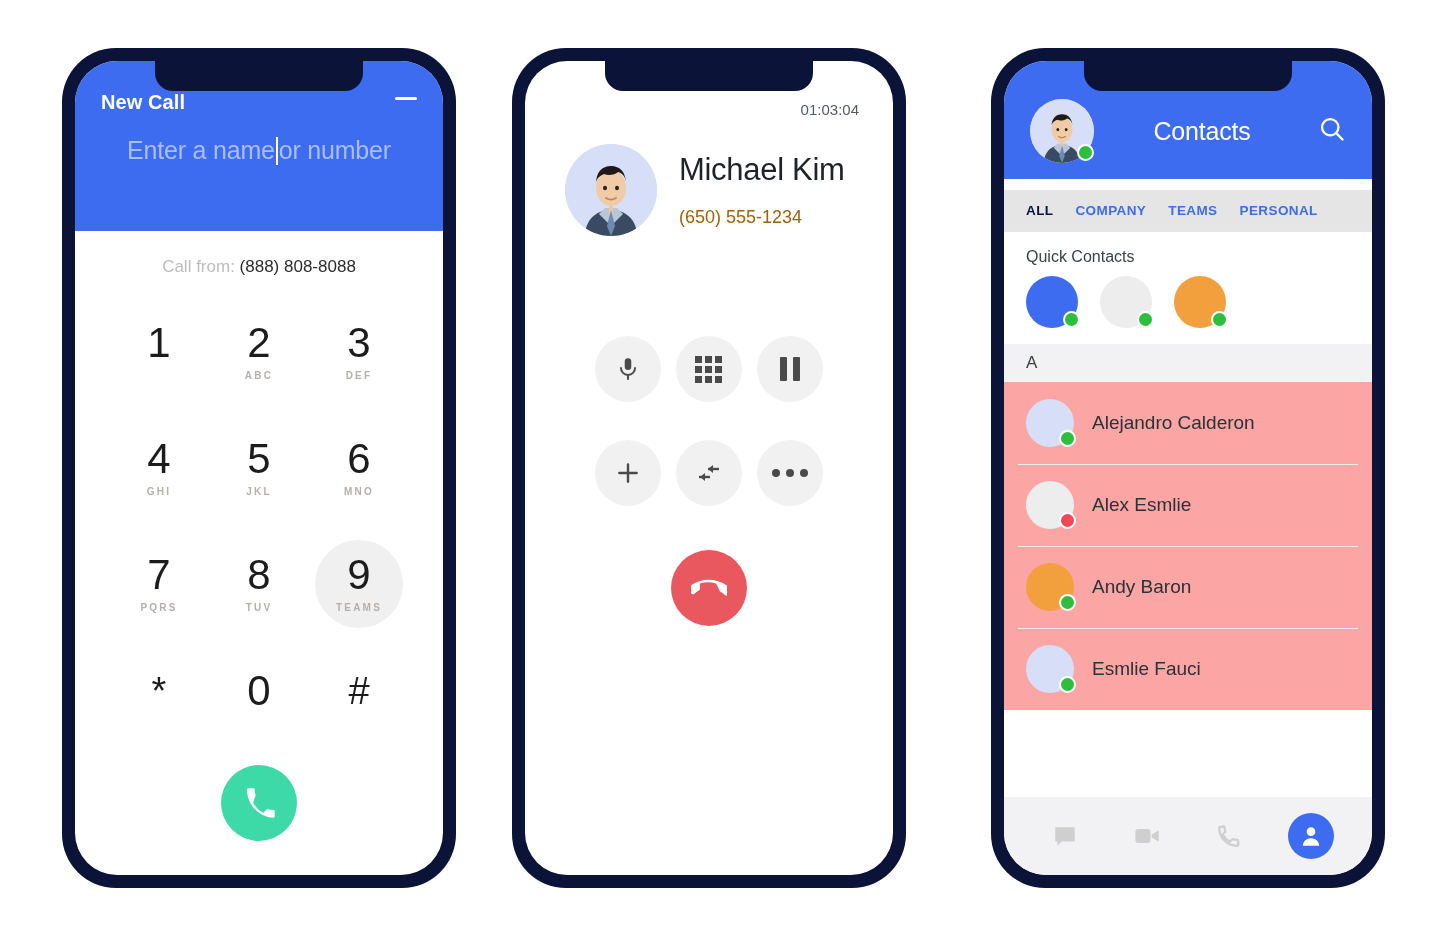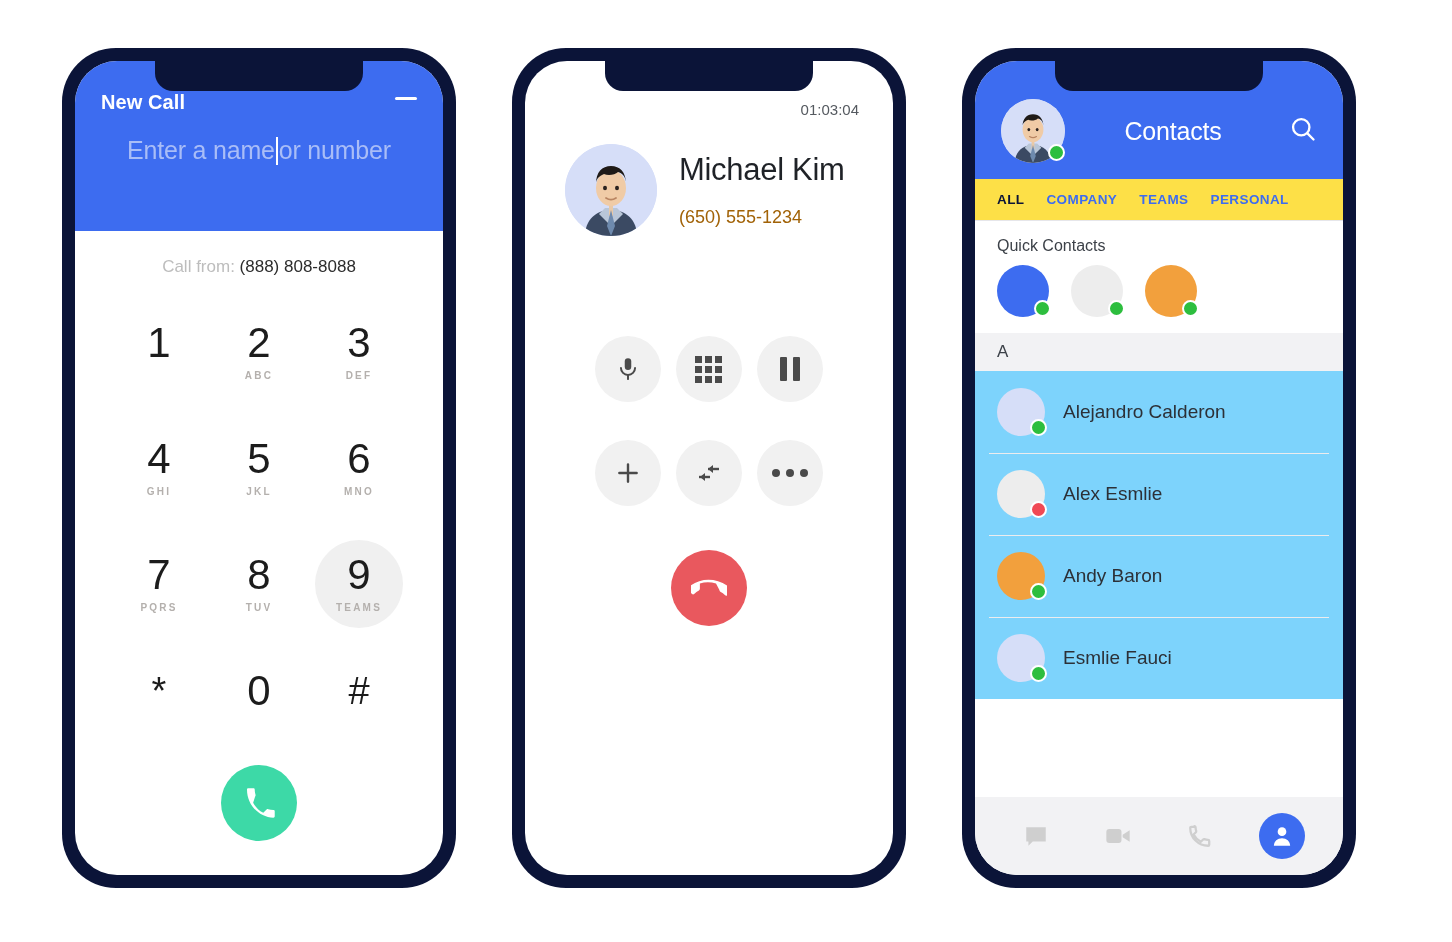--- a/index.html
+++ b/index.html
@@ -31,21 +31,21 @@
     transform: translateX(-50%);
     width: 208px; height: 30px;
     background: #0B1438;
     border-bottom-left-radius: 18px;
     border-bottom-right-radius: 18px;
     z-index: 40;
   }
 
   #phone-dialer { left: 62px; top: 48px; width: 394px; height: 840px; }
   #phone-active { left: 512px; top: 48px; width: 394px; height: 840px; }
-  #phone-contacts { left: 962px; top: 48px; width: 394px; height: 840px; }
+  #phone-contacts { left: 991px; top: 48px; width: 394px; height: 840px; }
 
   
   .dial-header {
     background: #3D6CF0;
     height: 170px;
     padding: 30px 26px 0 26px;
     position: relative;
   }
   .dial-title {
     color: #ffffff;
@@ -247,22 +247,23 @@
     font-size: 25px;
     font-weight: 500;
     letter-spacing: -.2px;
     margin-left: -8px;
   }
   .search-btn { cursor: pointer; flex: none; }
   .tabs {
     display: flex;
     gap: 22px;
     padding: 13px 22px;
-    background: #fde047;
+    background: #e5e5e5;
     border-bottom: 1px solid #E6E6EA;
+    margin-top: 11px;
   }
   .tab {
     font-size: 13.5px;
     font-weight: 700;
     letter-spacing: .4px;
     color: #3D6CF0;
     cursor: pointer;
   }
   .tab.active { color: #0B1438; }
   .quick-title {
@@ -286,21 +287,21 @@
     border-radius: 50%;
     border: 2px solid #ffffff;
   }
   .section-head {
     background: #F2F2F4;
     padding: 9px 22px;
     font-size: 17px;
     color: #3C4148;
     font-weight: 500;
   }
-  .contact-list { background: #7dd3fc; }
+  .contact-list { background: #fca5a5; }
   .contact-row {
     display: flex;
     align-items: center;
     gap: 18px;
     padding: 17px 22px;
     cursor: pointer;
     position: relative;
   }
   .contact-row + .contact-row::before {
     content: "";

